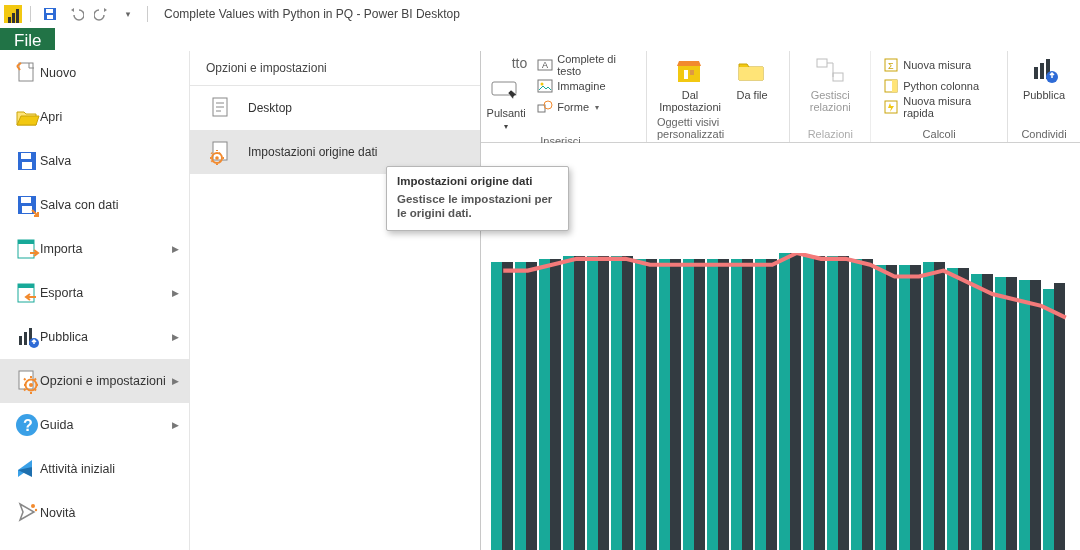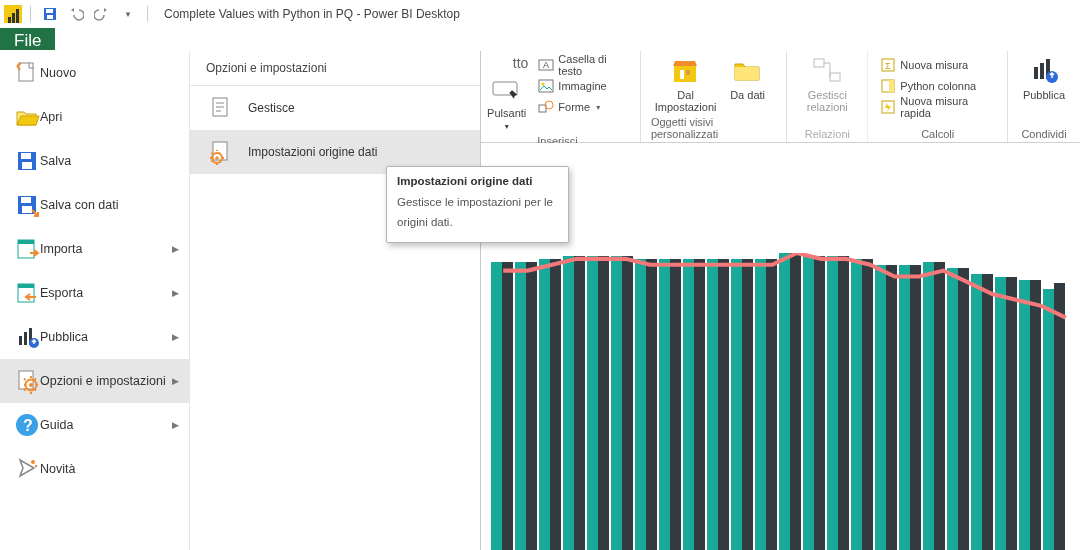--- a/index.html
+++ b/index.html
@@ -43,21 +43,21 @@
 
   .backstage-pane { flex:1; background:#fff; padding:0;}
   .pane-header { padding:10px 16px; color:#444; font-size:12px; border-bottom:1px solid #e5e5e5;}
   .pane-item { display:flex; align-items:center; gap:14px; height:44px; padding:0 16px; cursor:pointer;}
   .pane-item.selected { background:#e6e6e6;}
   .pane-ic { width:28px; height:28px; display:flex; align-items:center; justify-content:center; flex-shrink:0;}
 
   
   .tooltip { position:absolute; left:386px; top:166px; width:183px; background:#fff; border:1px solid #b6b6b6; border-radius:2px; box-shadow:2px 3px 6px rgba(0,0,0,.25); padding:8px 10px 10px 10px; z-index:30; font-size:11.5px;}
   .tooltip .tt-title { font-weight:600; margin-bottom:5px; color:#333;}
-  .tooltip .tt-body { color:#555; line-height:20px;}
+  .tooltip .tt-body { color:#555; line-height:14px;font-weight:bold;}
 
   
   .canvas { position:absolute; left:481px; top:143px; right:0; bottom:0; background:#fff;}
   .chart { position:absolute; left:10px; top:110px; right:2px; bottom:0;}
   .bars { display:flex; align-items:flex-end; height:100%; gap:0; }
   .barpair { display:flex; align-items:flex-end; height:100%; width:24px;}
   .bar-a { width:11px; background:#18a999;}
   .bar-b { width:11px; background:#333b41;}
   .trend { position:absolute; left:0; right:0; top:0; bottom:0; pointer-events:none; }
 
@@ -118,21 +118,21 @@
         <div class="lbl"><span>Pulsanti</span><br><span style="font-size:8px;">▾</span></div>
       </div>
       <div class="rib-col">
         <div class="rib-btn-sm">
           <div class="ic">
               <svg width="16" height="16" viewBox="0 0 16 16">
                 <rect x="1" y="3" width="14" height="10" fill="none" stroke="#777"></rect>
                 <text x="5" y="11" font-size="9" fill="#555">A</text>
               </svg>
             </div>
-          <span>Casella di testo</span>
+          <span>Complete di testo</span>
         </div>
         <div class="rib-btn-sm">
           <div class="ic">
               <svg width="16" height="16" viewBox="0 0 16 16">
                 <rect x="1" y="2" width="14" height="12" fill="none" stroke="#777"></rect>
                 <circle cx="5" cy="6" r="1.5" fill="#f2c811"></circle>
                 <path d="M2 12l4-4 3 3 2-2 3 3" fill="none" stroke="#18a999"></path>
               </svg>
             </div>
           <span>Immagine</span>
@@ -166,21 +166,21 @@
         <div class="lbl" style="white-space:pre-line;">Dal
 Impostazioni</div>
       </div>
       <div class="rib-btn-lg" style="width:48px;">
         <div class="ic">
           <svg width="30" height="26" viewBox="0 0 30 26">
               <path d="M2 6h8l2 3h14v13H2z" fill="#f2c811" stroke="#caa40a"></path>
               <rect x="2" y="9" width="24" height="13" fill="#ffe477"></rect>
             </svg>
         </div>
-        <div class="lbl">Da dati</div>
+        <div class="lbl">Da file</div>
       </div>
     </div>
     <div class="group-label">Oggetti visivi personalizzati</div>
   </div>
 
   <div class="ribbon-group disabled">
     <div class="ribbon-items">
       <div class="rib-btn-lg">
         <div class="ic">
           <svg width="30" height="28" viewBox="0 0 30 28">
@@ -451,41 +451,50 @@
             <circle cx="13" cy="13" r="11" fill="#3aa0e7"></circle>
             <text x="9" y="19" font-size="16" fill="#fff" font-weight="bold">?</text>
           </svg>
         </div>
     <span>Guida</span>
     <span class="chev">▶</span>
       </div>
       <div class="bs-item">
         <div class="bs-ic">
           <svg width="26" height="26" viewBox="0 0 26 26">
+            <path d="M4 14l14-10v7l-14 10z" fill="#3aa0e7"></path>
+            <path d="M4 14l14-3v10z" fill="#1e6fae"></path>
+          </svg>
+        </div>
+    <span>Attività iniziali</span>
+    </div>
+      <div class="bs-item">
+        <div class="bs-ic">
+          <svg width="26" height="26" viewBox="0 0 26 26">
             <path d="M6 4l14 8-14 8 3-8z" fill="none" stroke="#888" stroke-width="1.5"></path>
             <circle cx="19" cy="6" r="2" fill="#f28a2e"></circle>
             <circle cx="22" cy="10" r="1.2" fill="#f28a2e"></circle>
           </svg>
         </div>
     <span>Novità</span>
     </div>
     </div>
   <div class="backstage-pane">
     <div class="pane-header">Opzioni e impostazioni</div>
     <div id="pane-items">
         <div class="pane-item">
           <div class="pane-ic">
             <svg width="26" height="26" viewBox="0 0 26 26">
               <rect x="6" y="3" width="14" height="18" fill="#fff" stroke="#888"></rect>
               <line x1="9" y1="8" x2="17" y2="8" stroke="#888"></line>
               <line x1="9" y1="12" x2="17" y2="12" stroke="#888"></line>
               <line x1="9" y1="16" x2="14" y2="16" stroke="#888"></line>
             </svg>
           </div>
-    <span>Gestisce</span>
+    <span>Desktop</span>
         </div>
         <div class="pane-item selected">
           <div class="pane-ic">
             <svg width="26" height="26" viewBox="0 0 26 26">
               <rect x="6" y="3" width="14" height="18" fill="#fff" stroke="#888"></rect>
               <circle cx="10" cy="19" r="5" fill="none" stroke="#f28a2e" stroke-width="2"></circle>
               <circle cx="10" cy="19" r="1.8" fill="#f28a2e"></circle>
               <path d="M10 12v-1m0 15v-1m6-6h1m-13 0h-1m9.5-4.5l.8-.8m-9 9l.8-.8m7.4 0l.8.8m-9-9l.8.8" stroke="#f28a2e" stroke-width="2"></path>
             </svg>
           </div>

